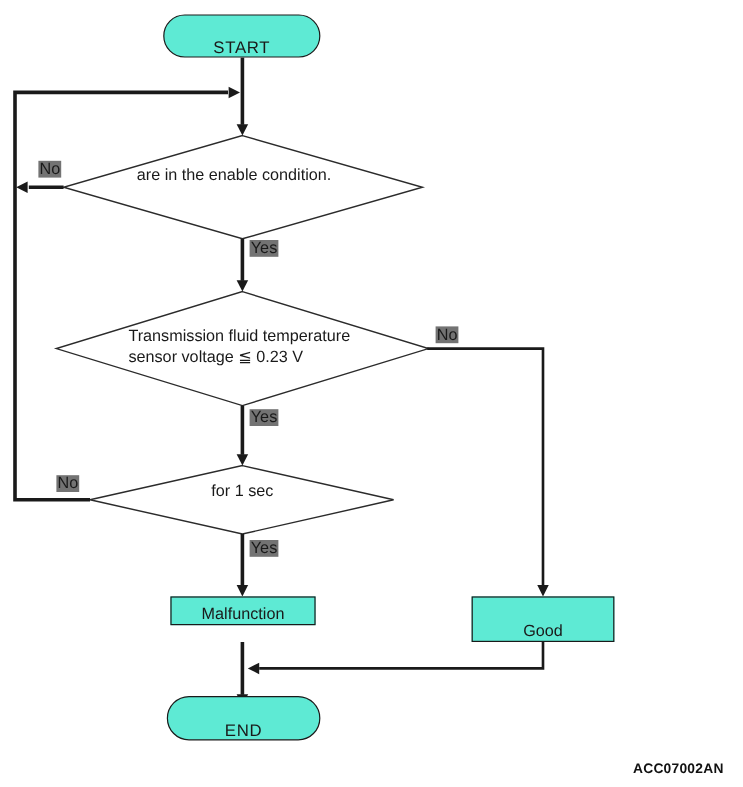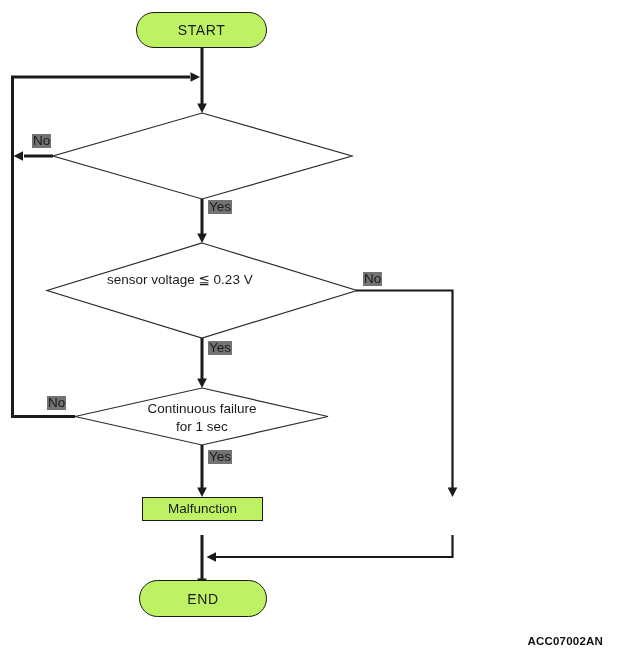--- a/index.html
+++ b/index.html
@@ -9,23 +9,23 @@
     height: 656px;
     background: #ffffff;
     font-family: "Liberation Sans", sans-serif;
     color: #1a1a1a;
     overflow: hidden;
   }
   #wires { position: absolute; left: 0; top: 0; }
   .node {
     position: absolute;
     display: flex;
-    align-items: center;
+    align-items: flex-end;
     justify-content: center;
-    background: #bef264;
+    background: #5eead4;
     font-size: 13.5px;
     line-height: 16px;
     text-align: center;
     box-sizing: border-box;
   }
   .terminal {
     border: 1.6px solid #1a1a1a;
     border-radius: 19px;
     font-size: 14px;
     letter-spacing: 0.6px;
@@ -98,34 +98,38 @@
   </svg>
 
   <div class="node terminal" style="left:136px; top:12px; width:131px; height:36px;">
     <span>START</span>
   </div>
 
   <div class="node process" style="left:142px; top:497px; width:121px; height:24px;">
     <span>Malfunction</span>
   </div>
 
+  <div class="node process" style="left:393px; top:497px; width:119px; height:38px;">
+    <span>Good</span>
+  </div>
 
   <div class="node terminal" style="left:139px; top:580px; width:128px; height:37px;">
     <span>END</span>
   </div>
 
   <div class="dtext" style="left:114px; top:137px;">
+    <div>are in the enable condition.</div>
   </div>
 
   <div class="dtext" style="left:107px; top:271px;">
+    <div>Transmission fluid temperature</div>
     <div>sensor voltage ≦ 0.23 V</div>
   </div>
 
   <div class="dtext center-x" style="left:202px; top:400px;">
-    <div>Continuous failure</div>
     <div>for 1 sec</div>
   </div>
 
   <span class="edge-label" style="left:32px; top:134px;">No</span>
   <span class="edge-label" style="left:208px; top:200px;">Yes</span>
 
   <span class="edge-label" style="left:363px; top:272px;">No</span>
   <span class="edge-label" style="left:208px; top:341px;">Yes</span>
 
   <span class="edge-label" style="left:47px; top:396px;">No</span>

